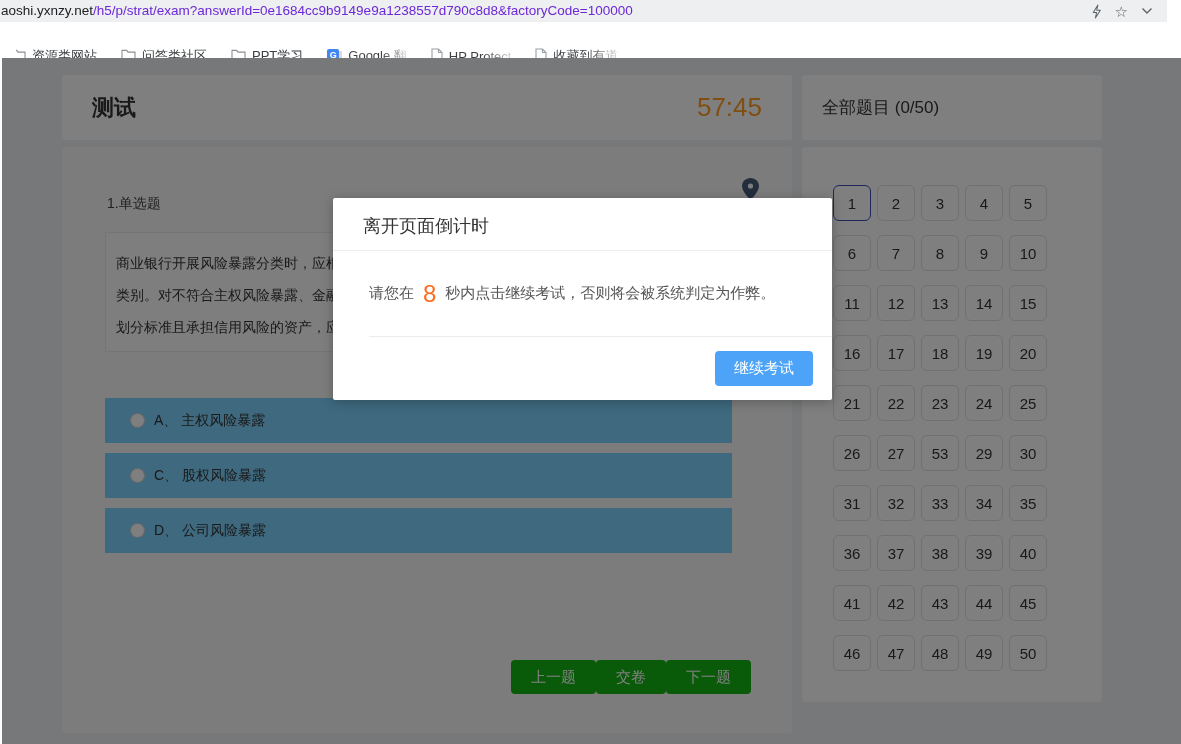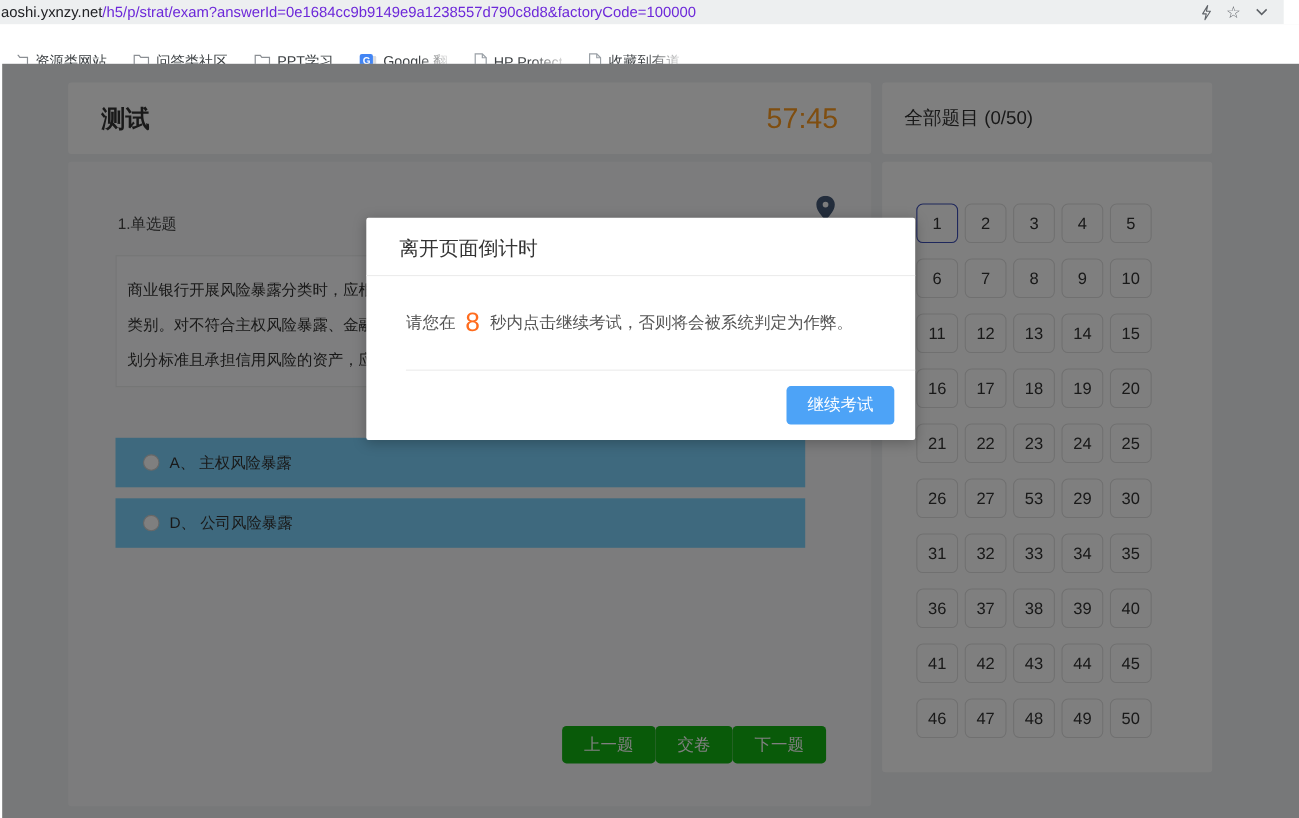--- a/index.html
+++ b/index.html
@@ -168,20 +168,24 @@
     <div class="qtype">1.单选题</div>
     <div class="stem" id="stem">
         <div class="line">商业银行开展风险暴露分类时，应根</div>
         <div class="line">类别。对不符合主权风险暴露、金融</div>
         <div class="line">划分标准且承担信用风险的资产，应</div>
       </div>
     <div class="options" id="options">
         <div class="opt">
           <span class="radio"></span>
           <span class="txt">A、 主权风险暴露</span>
+        </div>
+        <div class="opt">
+          <span class="radio"></span>
+          <span class="txt">C、 股权风险暴露</span>
         </div>
         <div class="opt">
           <span class="radio"></span>
           <span class="txt">D、 公司风险暴露</span>
         </div>
       </div>
     <div class="nav-row">
       <button class="nav-btn">上一题</button>
       <button class="nav-btn">交卷</button>
       <button class="nav-btn">下一题</button>

